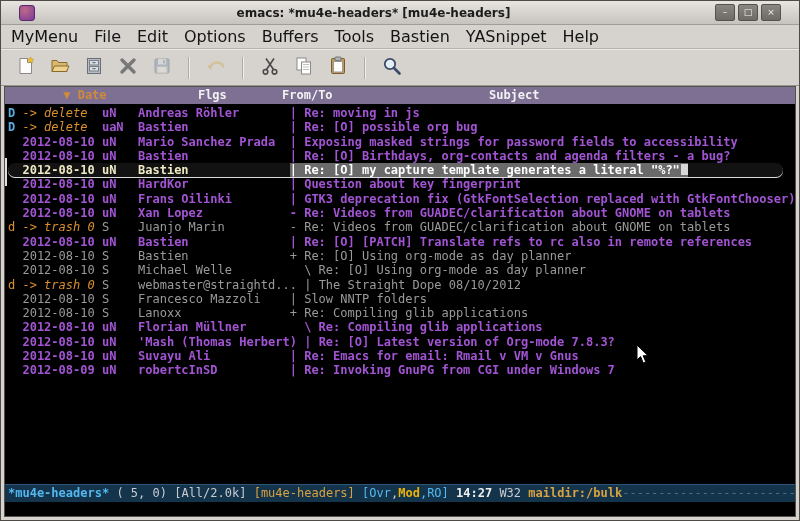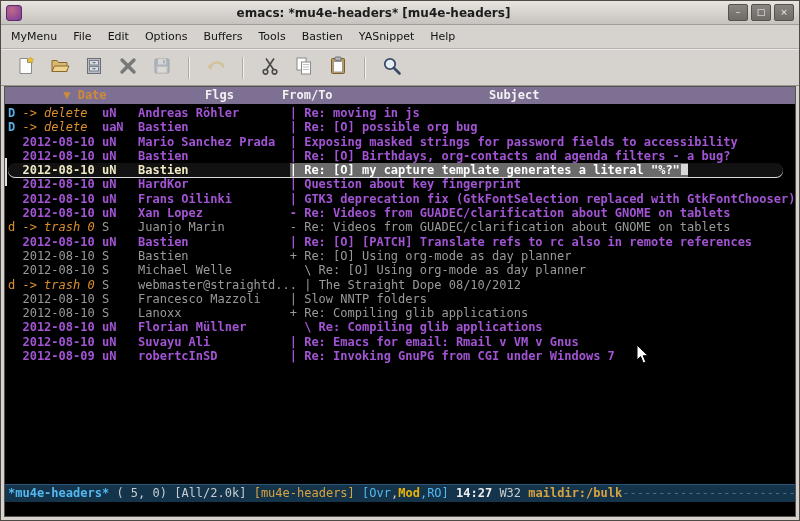--- a/index.html
+++ b/index.html
@@ -1,37 +1,37 @@
 <!DOCTYPE html>
 <html><head>
 <meta charset="utf-8">
 <style>
   html,body{margin:0;padding:0;}
   body{width:800px;height:521px;overflow:hidden;background:#4a4a4a;font-family:"DejaVu Sans",sans-serif;}
   .window{position:relative;width:800px;height:521px;box-sizing:border-box;border:1px solid #4e4a46;background:#d6d2ce;display:flex;flex-direction:column;}
 
-  .titlebar{height:23px;display:flex;align-items:center;padding:0 5px;background:linear-gradient(#e8e4e0,#c6c2be);border-bottom:1px solid #a09c98;flex:0 0 auto;}
+  .titlebar{height:23px;display:flex;align-items:center;padding:0 18px;background:linear-gradient(#e8e4e0,#c6c2be);border-bottom:1px solid #a09c98;flex:0 0 auto;}
   .win-icon{width:14px;height:14px;border-radius:3px;background:radial-gradient(circle at 35% 30%,#c06a88,#7a3a9a);border:1px solid #5a2a6a;flex:0 0 auto;}
   .title{flex:1;text-align:center;font-size:12px;font-weight:bold;color:#1c1c1c;}
   .winbtn{width:18px;height:15px;margin-left:3px;background:linear-gradient(#8a8682,#6e6a66);border:1px solid #55514d;border-radius:2px;color:#f2f2f2;font-size:9px;line-height:14px;text-align:center;flex:0 0 auto;}
 
   .menubar{height:23px;display:flex;align-items:center;padding-left:2px;background:#d6d2ce;border-bottom:1px solid #b6b2ae;flex:0 0 auto;}
-  .menu-item{padding:3px 8px;font-size:11px;color:#141414;}
+  .menu-item{padding:3px 8px;font-size:16px;color:#141414;}
 
   .toolbar{height:37px;display:flex;align-items:center;padding-left:8px;background:#d6d2ce;border-top:1px solid #eceae8;border-bottom:1px solid #989490;box-sizing:border-box;flex:0 0 auto;}
   .tool-btn{width:32px;height:29px;display:flex;align-items:center;justify-content:center;border-radius:3px;margin:0 1px;}
   .tool-btn.disabled{opacity:.33;}
   .tool-sep{width:0;height:22px;border-left:1px solid #aeaaa6;border-right:1px solid #f2f0ee;margin:0 9px;}
 
   .frame{flex:1;margin:0 3px 3px;border:1px solid #55514d;background:#000;display:flex;flex-direction:column;position:relative;overflow:hidden;}
 
   .header-line{height:17px;flex:0 0 auto;background:#7e7093;color:#f2f2f2;font:bold 12px "DejaVu Sans Mono",monospace;line-height:17px;white-space:pre;padding-left:3px;overflow:hidden;}
   .header-line span{display:inline-block;white-space:pre;vertical-align:top;margin-left:48px;}
   .hl-date{width:13ch;color:#cf8a3a;}
-  .hl-flags{width:5ch;text-align:right;}
+  .hl-flags{width:5ch;}
   .hl-from{width:20ch;margin-right:1ch;}
 
   .buffer{flex:1;position:relative;font:12px/14.3px "DejaVu Sans Mono",monospace;padding:2px 12px 0 3px;overflow:hidden;color:#cccccc;}
   .msg{white-space:pre;}
   .msg span{display:inline-block;white-space:pre;vertical-align:top;}
   .c-mark{width:2ch;}
   .c-date{width:11ch;}
   .c-flags{width:5ch;}
   .c-from{min-width:20ch;margin-right:1ch;}
   .unread{color:#a254d4;font-weight:bold;}
@@ -170,20 +170,21 @@
           <div class="msg unread"><span class="c-mark"></span><span class="c-date">2012-08-10</span><span class="c-flags">uN</span><span class="c-from">Frans Oilinki</span><span class="c-subject">| GTK3 deprecation fix (GtkFontSelection replaced with GtkFontChooser)</span></div>
           <div class="msg unread"><span class="c-mark"></span><span class="c-date">2012-08-10</span><span class="c-flags">uN</span><span class="c-from">Xan Lopez</span><span class="c-subject">- Re: Videos from GUADEC/clarification about GNOME on tablets</span></div>
           <div class="msg read"><span class="c-mark mark-d">d</span><span class="c-date marked-label">-&gt; trash 0</span><span class="c-flags">S</span><span class="c-from">Juanjo Marin</span><span class="c-subject">- Re: Videos from GUADEC/clarification about GNOME on tablets</span></div>
           <div class="msg unread"><span class="c-mark"></span><span class="c-date">2012-08-10</span><span class="c-flags">uN</span><span class="c-from">Bastien</span><span class="c-subject">| Re: [O] [PATCH] Translate refs to rc also in remote references</span></div>
           <div class="msg read"><span class="c-mark"></span><span class="c-date">2012-08-10</span><span class="c-flags">S</span><span class="c-from">Bastien</span><span class="c-subject">+ Re: [O] Using org-mode as day planner</span></div>
           <div class="msg read"><span class="c-mark"></span><span class="c-date">2012-08-10</span><span class="c-flags">S</span><span class="c-from">Michael Welle</span><span class="c-subject">  \ Re: [O] Using org-mode as day planner</span></div>
           <div class="msg read"><span class="c-mark mark-d">d</span><span class="c-date marked-label">-&gt; trash 0</span><span class="c-flags">S</span><span class="c-from">webmaster@straightd...</span><span class="c-subject">| The Straight Dope 08/10/2012</span></div>
           <div class="msg read"><span class="c-mark"></span><span class="c-date">2012-08-10</span><span class="c-flags">S</span><span class="c-from">Francesco Mazzoli</span><span class="c-subject">| Slow NNTP folders</span></div>
           <div class="msg read"><span class="c-mark"></span><span class="c-date">2012-08-10</span><span class="c-flags">S</span><span class="c-from">Lanoxx</span><span class="c-subject">+ Re: Compiling glib applications</span></div>
           <div class="msg unread"><span class="c-mark"></span><span class="c-date">2012-08-10</span><span class="c-flags">uN</span><span class="c-from">Florian Müllner</span><span class="c-subject">  \ Re: Compiling glib applications</span></div>
+          <div class="msg unread"><span class="c-mark"></span><span class="c-date">2012-08-10</span><span class="c-flags">uN</span><span class="c-from">'Mash (Thomas Herbert)</span><span class="c-subject">| Re: [O] Latest version of Org-mode 7.8.3?</span></div>
           <div class="msg unread"><span class="c-mark"></span><span class="c-date">2012-08-10</span><span class="c-flags">uN</span><span class="c-from">Suvayu Ali</span><span class="c-subject">| Re: Emacs for email: Rmail v VM v Gnus</span></div>
           <div class="msg unread"><span class="c-mark"></span><span class="c-date">2012-08-09</span><span class="c-flags">uN</span><span class="c-from">robertcInSD</span><span class="c-subject">| Re: Invoking GnuPG from CGI under Windows 7</span></div>
         </div>
       <div class="scroll-thumb"></div>
     </div>
 
     <div class="mode-line" id="mode-line"><span class="ml-buffer-name">*mu4e-headers*</span><span class="ml-plain"> ( 5, 0) </span><span class="ml-plain">[All/2.0k] </span><span class="ml-amber">[mu4e-headers] </span><span class="ml-cyan">[</span><span class="ml-cyan">Ovr</span><span class="ml-plain">,</span><span class="ml-red">Mod</span><span class="ml-cyan">,</span><span class="ml-cyan">RO</span><span class="ml-cyan">]</span><span class="ml-white"> 14:27</span><span class="ml-plain"> W32 </span><span class="ml-amber-bold">maildir:/bulk</span><span class="ml-dashes">--------------------------------------</span></div>
     <div class="minibuffer"></div>
   </div>
 

